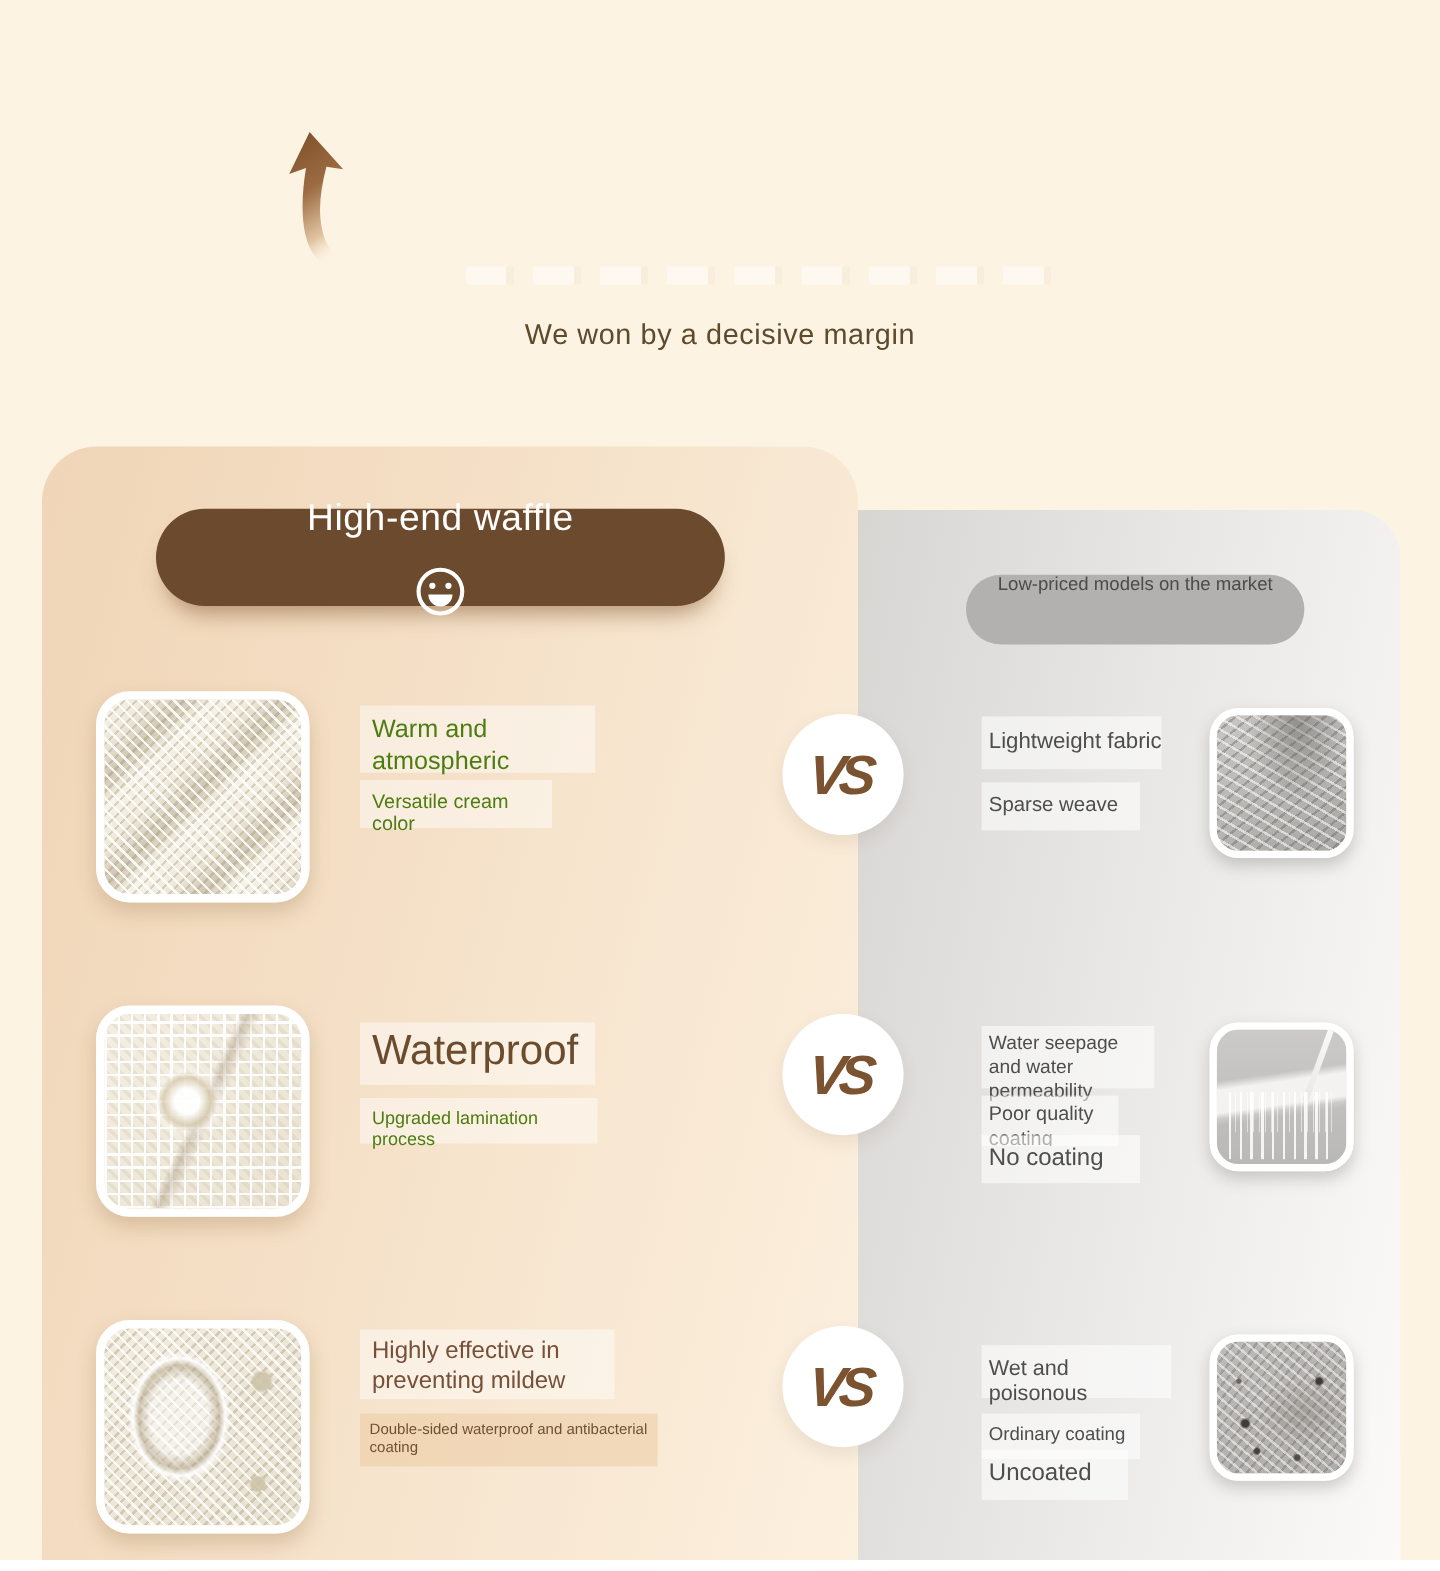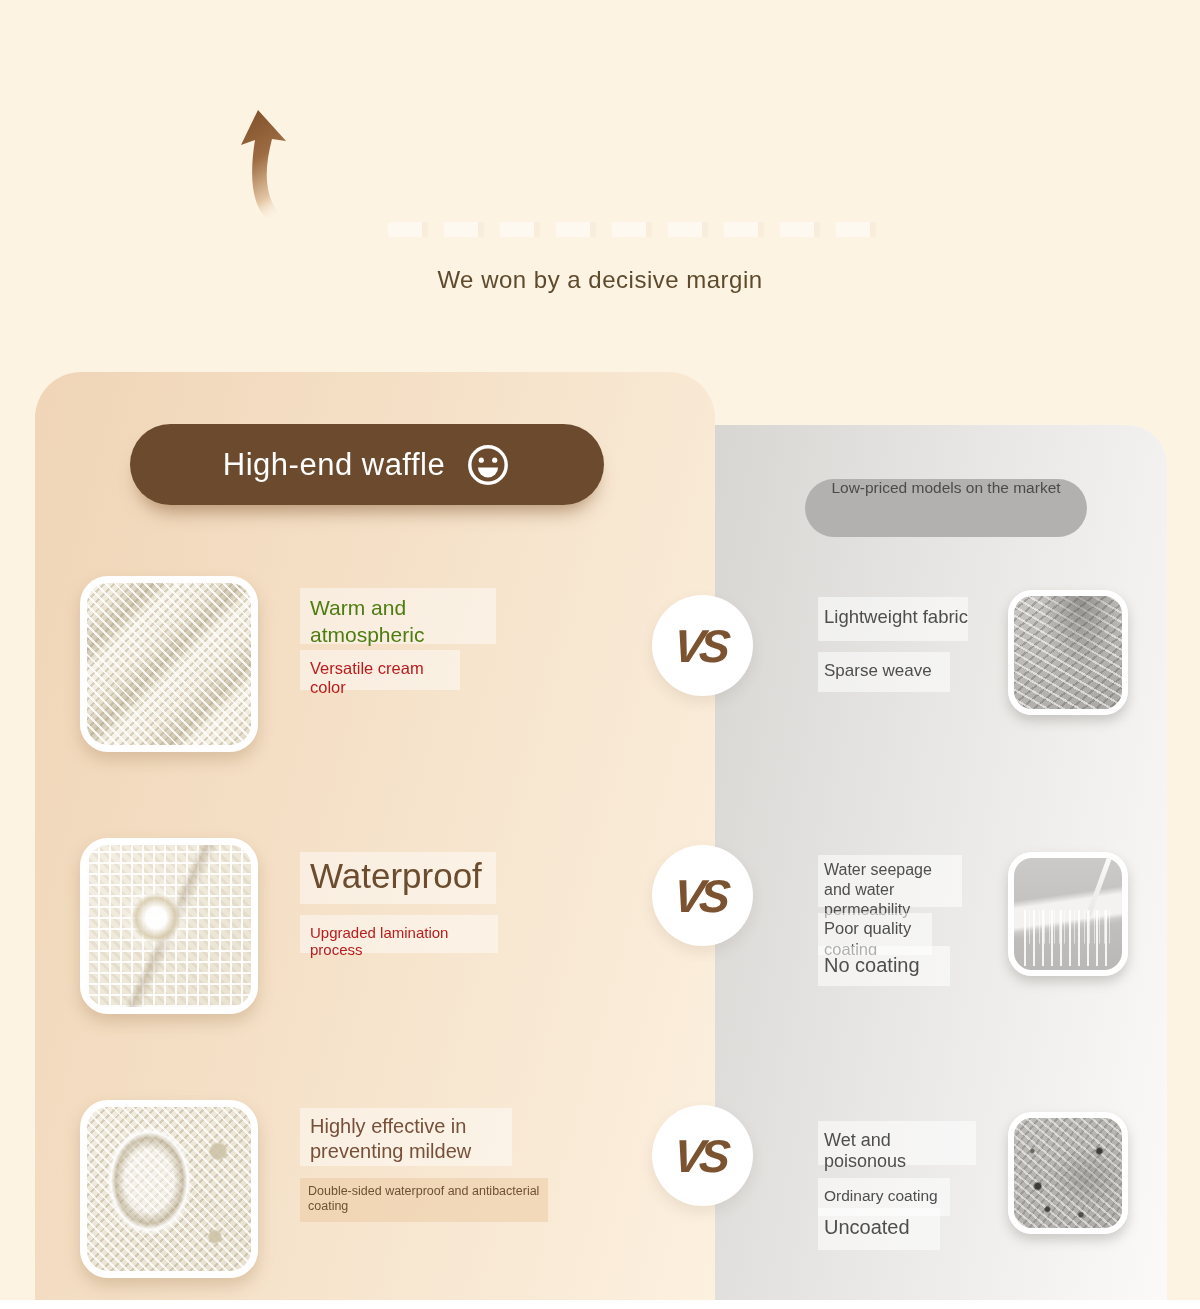--- a/index.html
+++ b/index.html
@@ -20,37 +20,37 @@
   .panel-left { position:absolute; left:35px; top:372px; width:680px; height:937px; z-index:2;
     border-radius:46px 46px 0 0;
     background:linear-gradient(105deg,#f0d5b7 0%,#f5e1c8 45%,#fcf0df 100%); }
   .panel-right { position:absolute; left:700px; top:425px; width:467px; height:884px; z-index:1;
     border-radius:0 40px 0 0;
     background:linear-gradient(100deg,#d7d5d2 0%,#e9e8e6 50%,#fbfaf9 100%); }
 
   .pill-brown { position:absolute; left:130px; top:424px; width:474px; height:81px; z-index:4;
     background:#6b4a2d; border-radius:41px; display:flex; align-items:center; justify-content:center; gap:20px;
     color:#fff; font-size:31px; letter-spacing:0.5px;
-    box-shadow:0 14px 18px -8px rgba(130,85,45,0.55); }
+    box-shadow:0 14px 18px -8px rgba(130,85,45,0.55);flex-direction:column; }
   .pill-gray { position:absolute; left:805px; top:479px; width:282px; height:58px; z-index:3;
     background:#b2b1b0; border-radius:29px; display:flex; justify-content:center;
     color:#4b4b4b; font-size:15.5px; }
 
   
   .vs { position:absolute; left:652px; width:101px; height:101px; border-radius:50%; background:#fff; z-index:5;
     display:flex; align-items:center; justify-content:center; box-shadow:0 6px 14px rgba(90,70,50,0.10); }
   .vs span { font-size:46px; font-weight:800; font-style:italic; color:#7b5330; letter-spacing:-5px;
     transform:skewX(-6deg); padding-right:5px; }
 
   
   .band { position:absolute; background:rgba(255,255,255,0.45); }
   .band-tan { position:absolute; background:rgba(233,198,152,0.45); }
   .l-head { font-size:21px; line-height:27px; color:#4d7c0f; padding:6px 0 0 10px; }
   .l-head-big { font-size:35px; line-height:44px; color:#6b4c2e; padding:2px 0 0 10px; }
-  .l-sub { font-size:16.5px; color:#b91c1c; padding:9px 0 0 10px; }
+  .l-sub { font-size:16.5px; color:#4d7c0f; padding:9px 0 0 10px; }
   .l-sub-sm { font-size:12.5px; line-height:15px; color:#6f5134; padding:6px 0 0 8px; }
   .r-band { position:absolute; background:rgba(255,255,255,0.55); }
   .r-txt { color:#4e4e4e; }
 
   
   .imgL { position:absolute; left:80px; width:178px; border:7px solid #fff; border-radius:28px;
     box-shadow:0 8px 16px rgba(150,110,70,0.28); }
   .imgR { position:absolute; left:1008px; width:120px; border:6px solid #fff; border-radius:24px;
     box-shadow:0 6px 12px rgba(110,105,95,0.30); overflow:hidden; }
 

